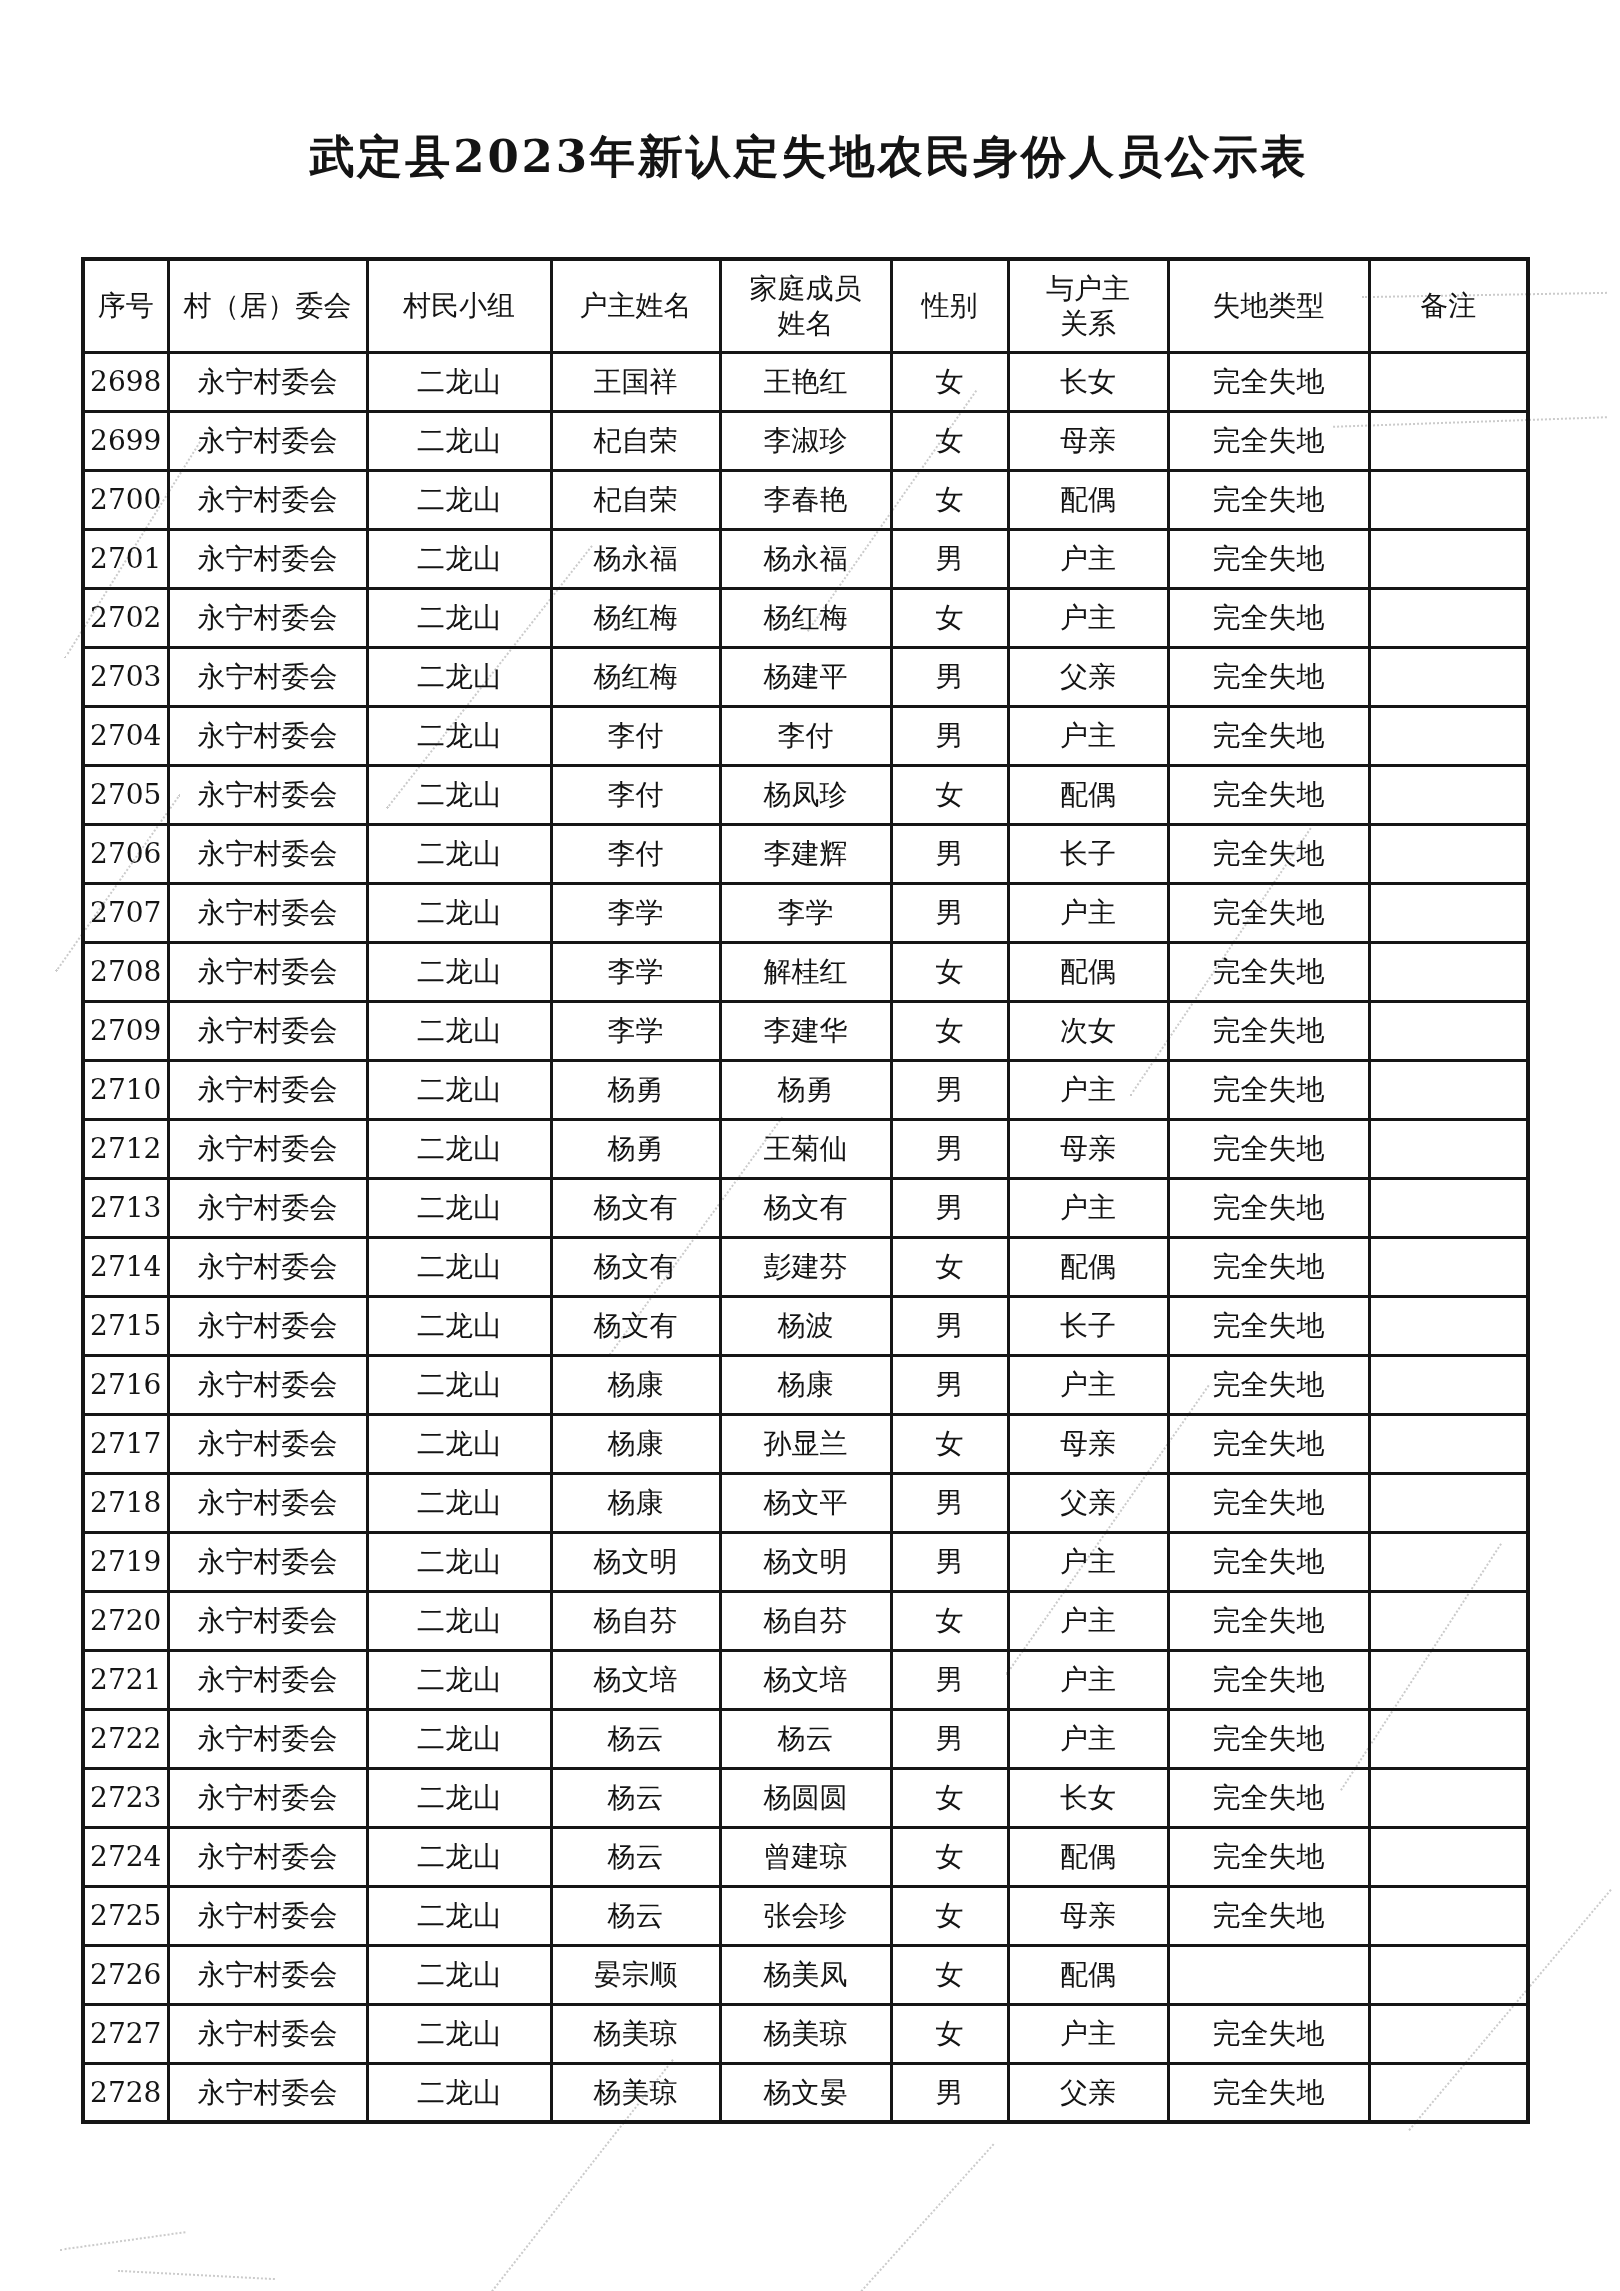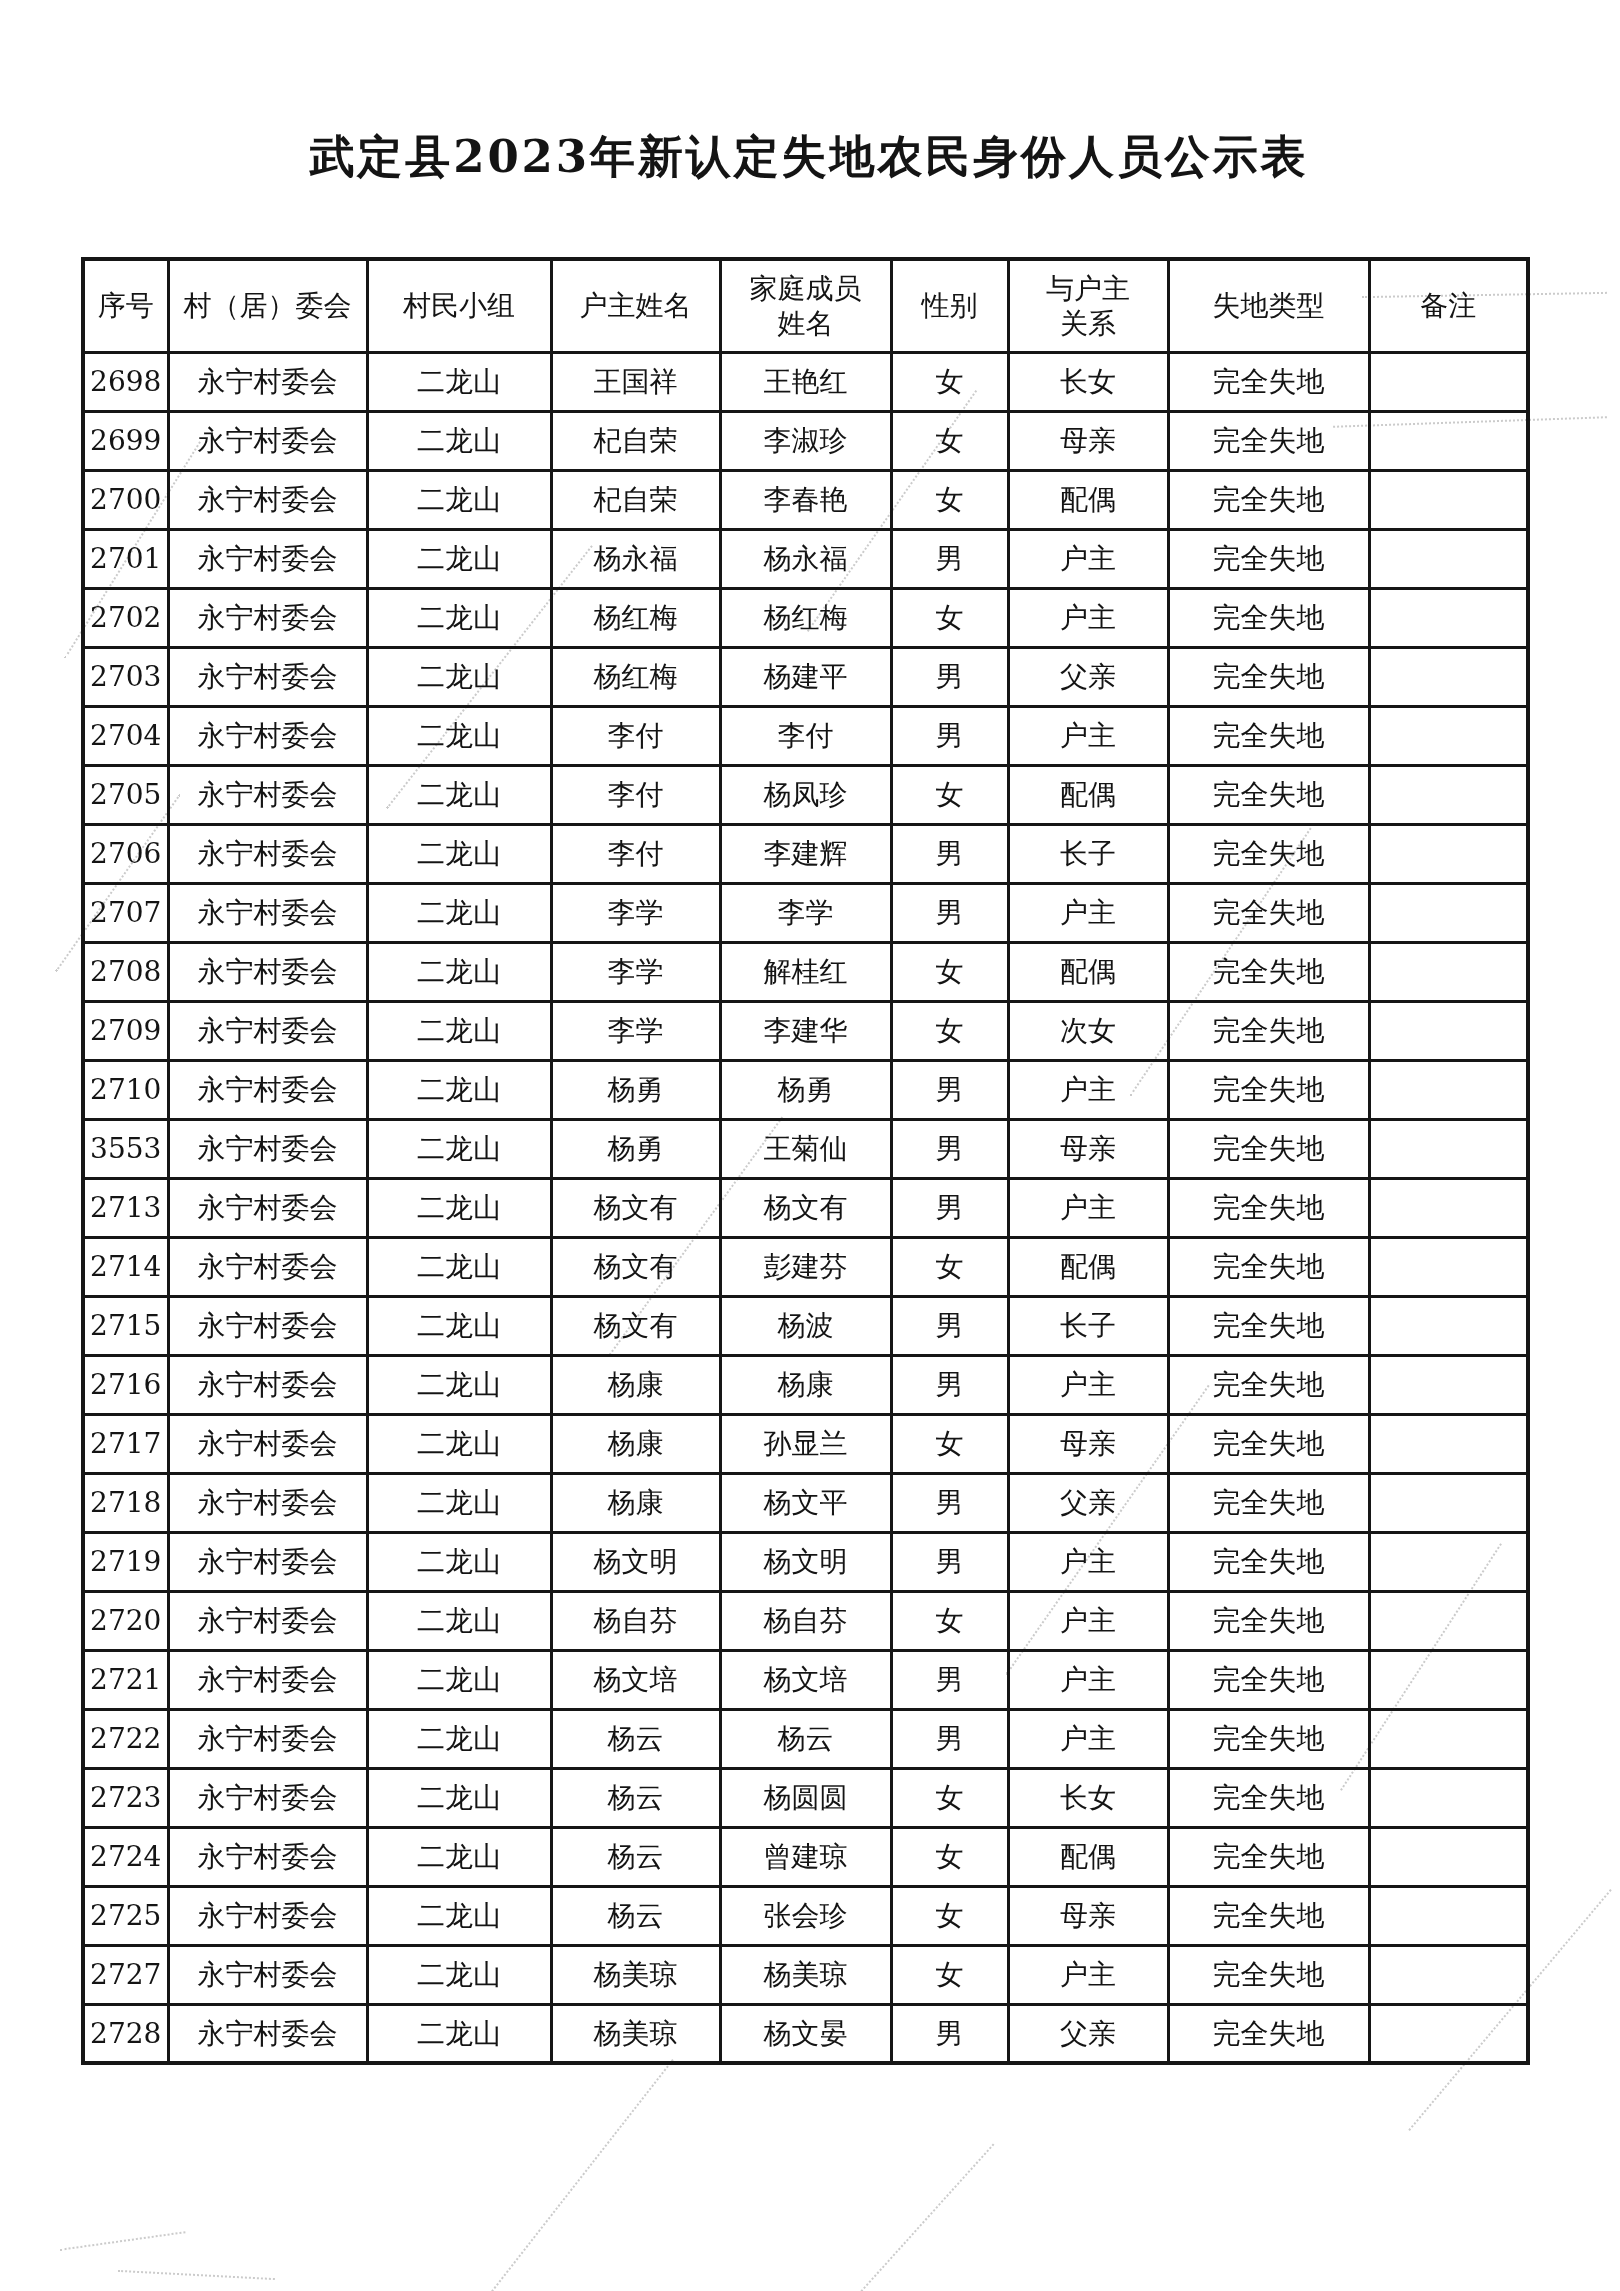--- a/index.html
+++ b/index.html
@@ -217,21 +217,21 @@
         <td>永宁村委会</td>
         <td>二龙山</td>
         <td>杨勇</td>
         <td>杨勇</td>
         <td>男</td>
         <td>户主</td>
         <td>完全失地</td>
         <td></td>
       </tr>
       <tr>
-        <td>3553</td>
+        <td>2712</td>
         <td>永宁村委会</td>
         <td>二龙山</td>
         <td>杨勇</td>
         <td>王菊仙</td>
         <td>男</td>
         <td>母亲</td>
         <td>完全失地</td>
         <td></td>
       </tr>
       <tr>
@@ -368,20 +368,31 @@
       </tr>
       <tr>
         <td>2725</td>
         <td>永宁村委会</td>
         <td>二龙山</td>
         <td>杨云</td>
         <td>张会珍</td>
         <td>女</td>
         <td>母亲</td>
         <td>完全失地</td>
+        <td></td>
+      </tr>
+      <tr>
+        <td>2726</td>
+        <td>永宁村委会</td>
+        <td>二龙山</td>
+        <td>晏宗顺</td>
+        <td>杨美凤</td>
+        <td>女</td>
+        <td>配偶</td>
+        <td></td>
         <td></td>
       </tr>
       <tr>
         <td>2727</td>
         <td>永宁村委会</td>
         <td>二龙山</td>
         <td>杨美琼</td>
         <td>杨美琼</td>
         <td>女</td>
         <td>户主</td>

